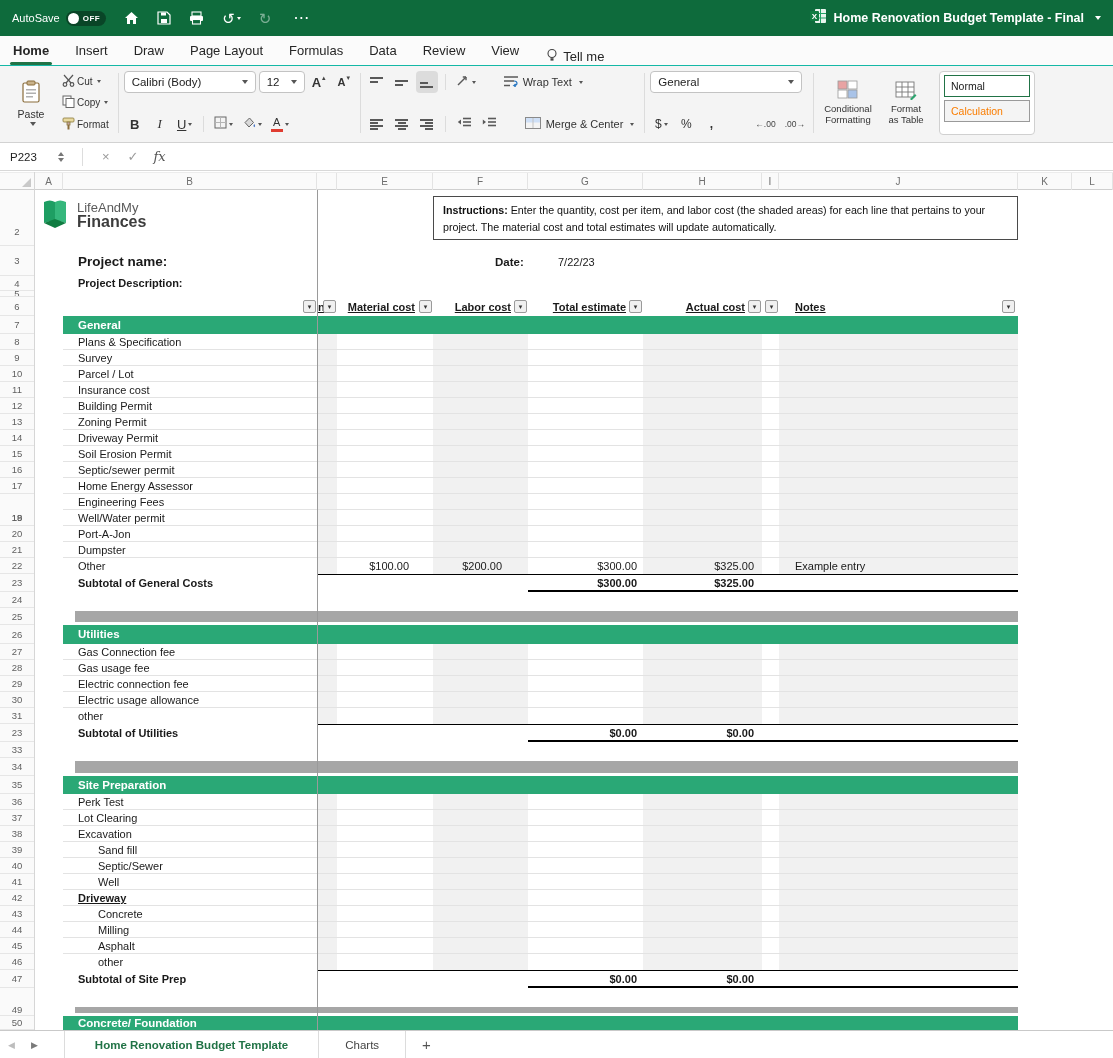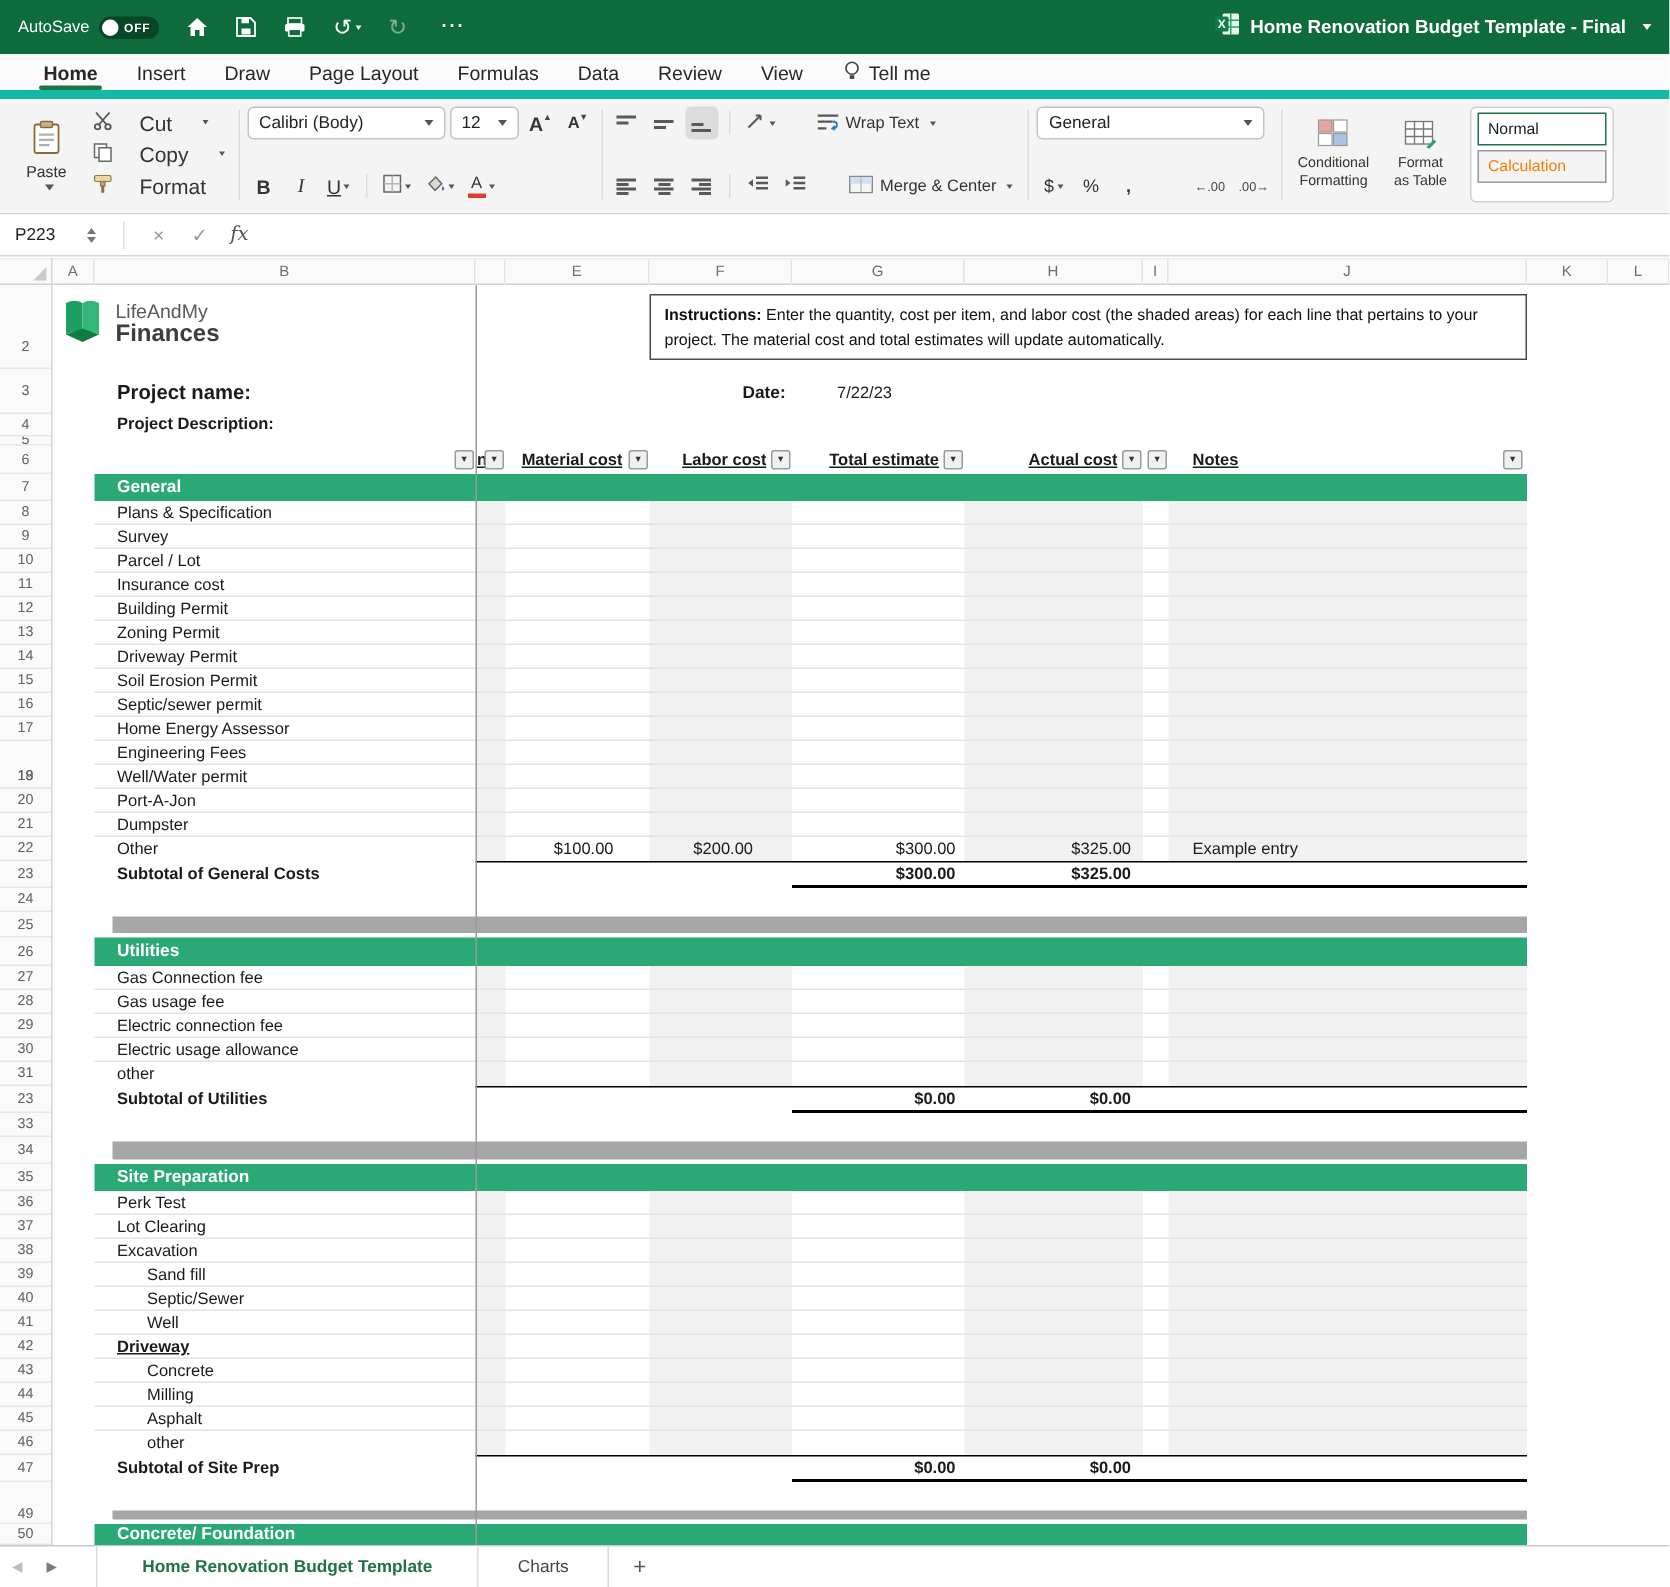--- a/index.html
+++ b/index.html
@@ -16,35 +16,35 @@
   .tb-icon{margin-left:18px;display:inline-flex;align-items:center;font-size:15px;line-height:1;cursor:pointer;}
   .tb-icon.redo{opacity:.45;}
   .tb-icon.more{font-size:16px;margin-left:22px;}
   .chev{display:inline-block;width:0;height:0;border-left:3.5px solid transparent;border-right:3.5px solid transparent;border-top:4px solid #555;margin-left:4px;vertical-align:middle;}
   .chev.white{border-top-color:#fff;}
   .chev.tiny{border-left-width:2.5px;border-right-width:2.5px;border-top-width:3px;margin-left:2px;}
   .tb-right{margin-left:auto;display:flex;align-items:center;gap:7px;}
   .doc-title{font-size:12.5px;font-weight:bold;color:#fff;cursor:pointer;}
 
   
-  .ribbon-tabs{position:absolute;top:36px;left:0;width:1113px;height:30px;background:#fbfbfb;display:flex;align-items:center;padding-left:16px;border-bottom:6px solid #14b8a6;}
+  .ribbon-tabs{position:absolute;top:36px;left:0;width:1113px;height:30px;background:#fbfbfb;display:flex;align-items:flex-end;border-bottom:1px solid #14b8a6;}
   #ribbonTabs{display:flex;align-items:center;height:100%;}
   .rtab{position:relative;font-size:13px;color:#262626;padding:0 13px;height:100%;display:flex;align-items:center;cursor:pointer;}
   .rtab.active{font-weight:bold;}
   .rtab.active::after{content:'';position:absolute;left:10px;right:10px;bottom:0;height:3px;background:var(--accent);border-radius:2px;}
   .tellme{display:flex;align-items:center;gap:5px;margin-left:14px;font-size:13px;color:#262626;cursor:pointer;}
 
   
   .ribbon{position:absolute;top:66px;left:0;width:1113px;height:77px;background:#f4f4f4;border-bottom:1px solid #d2d2d2;display:flex;align-items:stretch;padding:5px 6px 7px 8px;}
   .vsep{width:1px;background:#dcdcdc;margin:2px 5px;}
   .rgroup{display:flex;}
   .g2{display:flex;flex-direction:column;justify-content:space-between;}
   .paste-btn{width:46px;display:flex;flex-direction:column;align-items:center;justify-content:center;gap:2px;font-size:10.5px;color:#333;cursor:pointer;border-radius:4px;}
   .small-btns{display:flex;flex-direction:column;justify-content:space-around;margin-left:4px;}
-  .sbtn{display:flex;align-items:center;gap:18px;font-size:14px;color:#333;padding:1px 4px;cursor:pointer;border-radius:3px;white-space:nowrap;}
+  .sbtn{display:flex;align-items:center;gap:2px;font-size:10px;color:#333;padding:1px 4px;cursor:pointer;border-radius:3px;white-space:nowrap;}
   .combo{background:#fff;border:1px solid #c3c3c3;border-radius:4px;height:22px;display:inline-flex;align-items:center;justify-content:space-between;padding:0 7px;font-size:11.5px;color:#222;cursor:pointer;}
   .rrow{display:flex;align-items:center;gap:3px;}
   .tbtn{height:22px;min-width:22px;display:inline-flex;align-items:center;justify-content:center;border-radius:4px;cursor:pointer;color:#333;font-size:12px;padding:0 3px;}
   .tbtn.sel{background:#dcdcdc;}
   .bigA{font-size:13px;font-weight:bold;}
   .supmark{font-size:7px;margin-left:1px;margin-top:-8px;color:#444;}
   .bold-b{font-weight:bold;font-size:13px;}
   .italic-i{font-style:italic;font-family:"Liberation Serif",serif;font-size:13px;}
   .under-u{text-decoration:underline;font-size:13px;}
   .fc-wrap{display:flex;flex-direction:column;align-items:center;line-height:1;}

